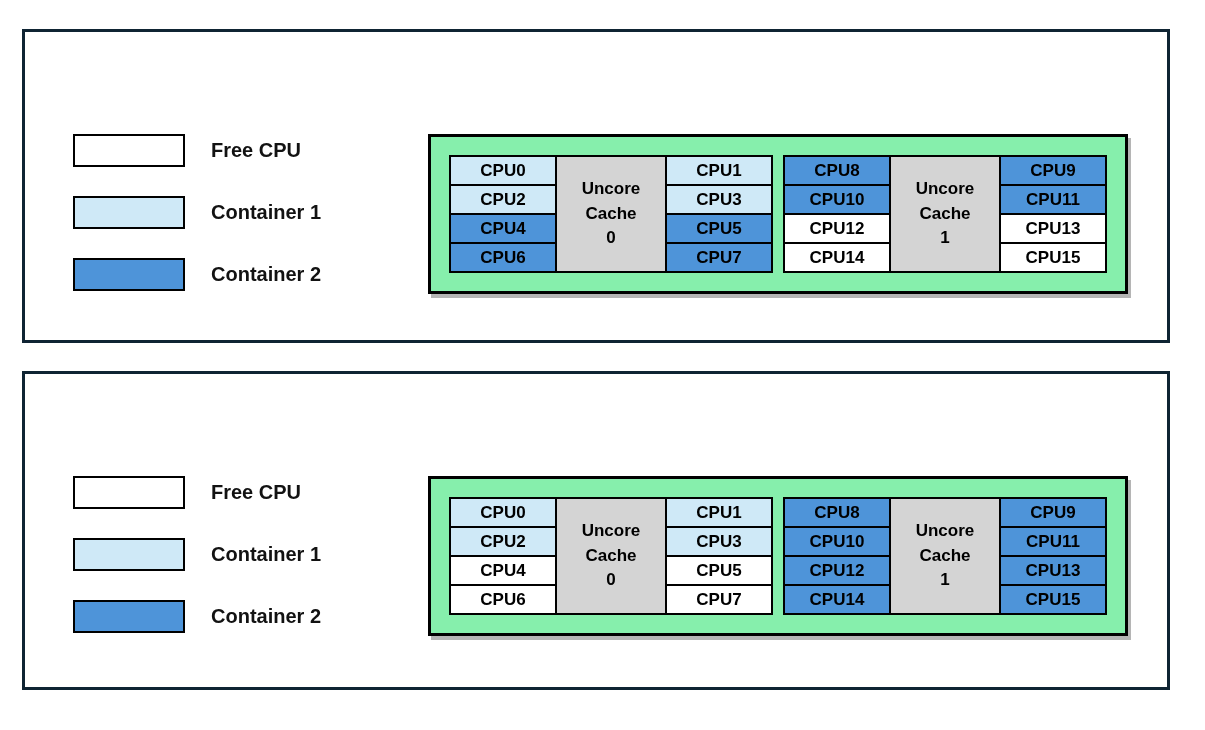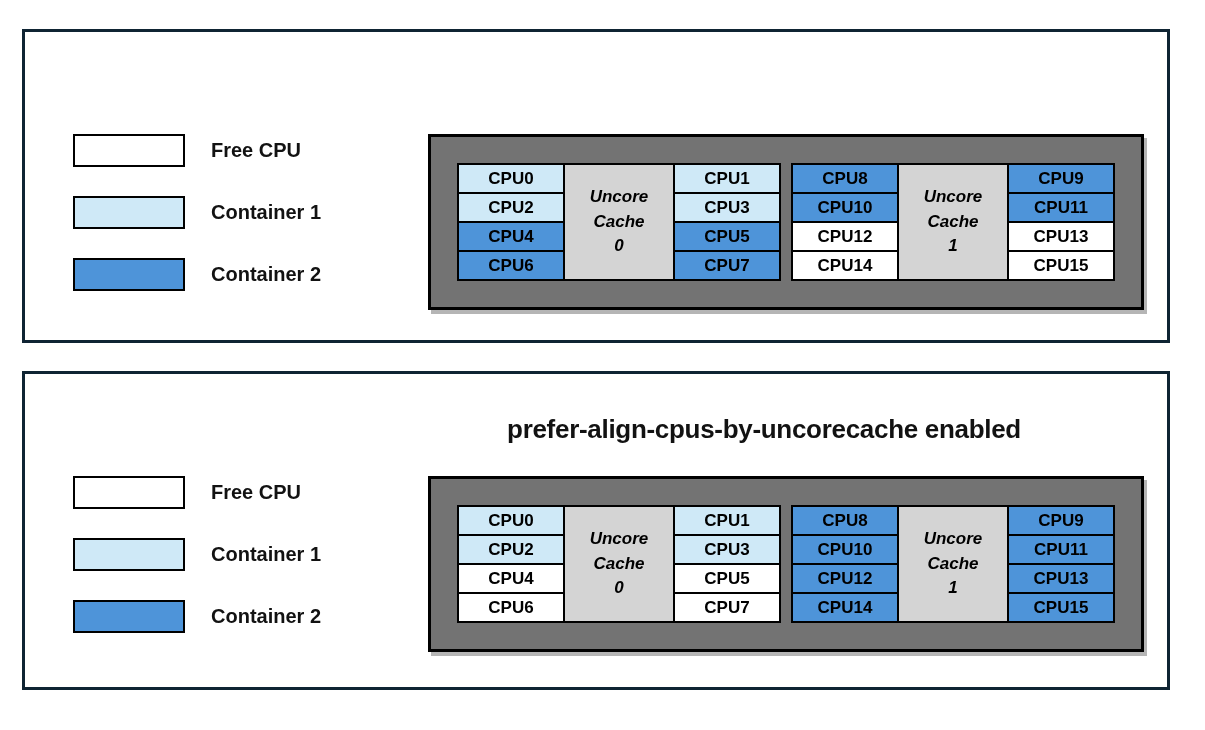--- a/index.html
+++ b/index.html
@@ -62,22 +62,22 @@
     white-space: nowrap;
   }
 
   .diagram {
     position: absolute;
     left: 403px;
     top: 102px;
     display: flex;
     gap: 10px;
     border: 3px solid #000000;
-    background: #737373;
-    padding: 26px;
+    background: #86efac;
+    padding: 18px;
     box-shadow: 3px 4px 0 #b5b5b5;
     width: max-content;
   }
   .uncore-group {
     display: grid;
     grid-template-columns: 104px 108px 104px;
     grid-template-rows: repeat(4, 27px);
     gap: 2px;
     background: #000000;
     border: 2px solid #000000;
@@ -96,21 +96,20 @@
     grid-row: 1 / span 4;
     display: flex;
     flex-direction: column;
     align-items: center;
     justify-content: center;
     font-size: 17px;
     font-weight: bold;
     color: #000000;
     line-height: 1.45;
     text-align: center;
-    font-style: italic;
   }
 </style>
 </head>
 <body>
 
 <div id="canvas">
 
   <section class="panel" id="panel-0">
     <div class="legend">
         <div class="legend-row">
@@ -154,21 +153,20 @@
           </div>
           <div class="cpu-cell" style="background: rgb(78, 148, 217); grid-area: 1 / 3;">CPU9</div>
           <div class="cpu-cell" style="background: rgb(78, 148, 217); grid-area: 2 / 3;">CPU11</div>
           <div class="cpu-cell" style="background: rgb(255, 255, 255); grid-area: 3 / 3;">CPU13</div>
           <div class="cpu-cell" style="background: rgb(255, 255, 255); grid-area: 4 / 3;">CPU15</div>
         </div>
       </div>
   </section>
 
   <section class="panel" id="panel-1">
-    <div class="panel-title">prefer-align-cpus-by-uncorecache enabled</div>
     <div class="legend">
         <div class="legend-row">
           <div class="legend-swatch" style="background: rgb(255, 255, 255);"></div>
           <span class="legend-label">Free CPU</span>
         </div>
         <div class="legend-row">
           <div class="legend-swatch" style="background: rgb(207, 233, 247);"></div>
           <span class="legend-label">Container 1</span>
         </div>
         <div class="legend-row">

